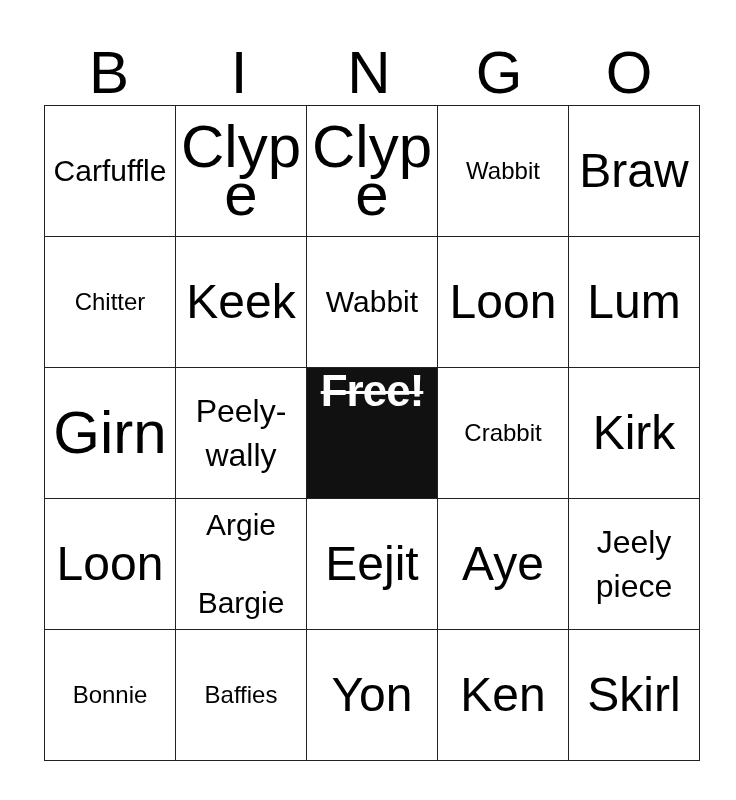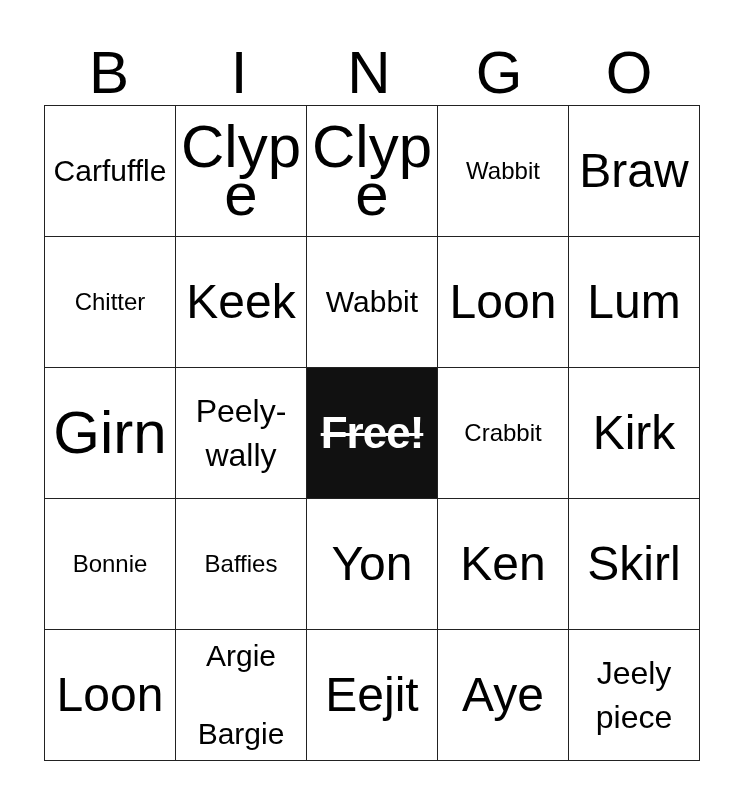--- a/index.html
+++ b/index.html
@@ -83,21 +83,20 @@
   .two-line { line-height: 44px; }
   
   .spread-line { line-height: 78px; font-size: 30px; }
 
   
   td.free-cell {
     background: #111111;
   }
   .free-inner {
     display: flex;
-    align-items: center;
     justify-content: center;
     width: 130px;
     height: 130px;
     background: #111111;
     box-sizing: border-box;
   }
   .free-text {
     font-size: 44px;
     line-height: 46px;
     font-weight: bold;
@@ -199,20 +198,47 @@
           </td>
           <td>
             <div class="cell-inner">
               <span class="cell-text sz-xl">Kirk</span>
             </div>
           </td>
         </tr>
         <tr>
           <td>
             <div class="cell-inner">
+              <span class="cell-text sz-xl">Loon</span>
+            </div>
+          </td>
+          <td>
+            <div class="cell-inner">
+              <span class="cell-text sz-xs spread-line">Argie Bargie</span>
+            </div>
+          </td>
+          <td>
+            <div class="cell-inner">
+              <span class="cell-text sz-xl">Eejit</span>
+            </div>
+          </td>
+          <td>
+            <div class="cell-inner">
+              <span class="cell-text sz-xl">Aye</span>
+            </div>
+          </td>
+          <td>
+            <div class="cell-inner">
+              <span class="cell-text sz-md two-line">Jeely piece</span>
+            </div>
+          </td>
+        </tr>
+        <tr>
+          <td>
+            <div class="cell-inner">
               <span class="cell-text sz-sm">Bonnie</span>
             </div>
           </td>
           <td>
             <div class="cell-inner">
               <span class="cell-text sz-sm">Baffies</span>
             </div>
           </td>
           <td>
             <div class="cell-inner">
@@ -220,46 +246,19 @@
             </div>
           </td>
           <td>
             <div class="cell-inner">
               <span class="cell-text sz-xl">Ken</span>
             </div>
           </td>
           <td>
             <div class="cell-inner">
               <span class="cell-text sz-xl">Skirl</span>
-            </div>
-          </td>
-        </tr>
-        <tr>
-          <td>
-            <div class="cell-inner">
-              <span class="cell-text sz-xl">Loon</span>
-            </div>
-          </td>
-          <td>
-            <div class="cell-inner">
-              <span class="cell-text sz-xs spread-line">Argie Bargie</span>
-            </div>
-          </td>
-          <td>
-            <div class="cell-inner">
-              <span class="cell-text sz-xl">Eejit</span>
-            </div>
-          </td>
-          <td>
-            <div class="cell-inner">
-              <span class="cell-text sz-xl">Aye</span>
-            </div>
-          </td>
-          <td>
-            <div class="cell-inner">
-              <span class="cell-text sz-md two-line">Jeely piece</span>
             </div>
           </td>
         </tr>
       </tbody>
   </table>
 
 </div>
 
 </body></html>

